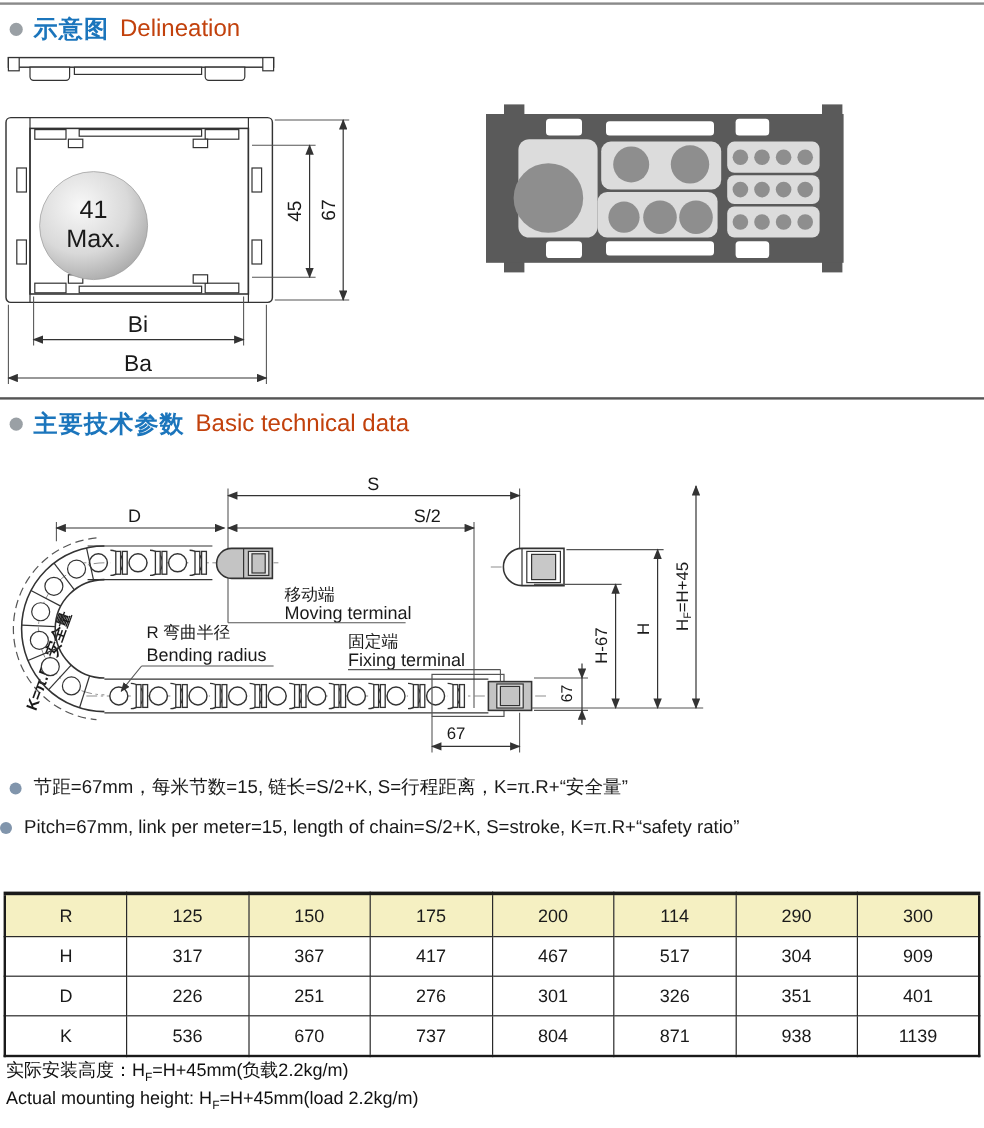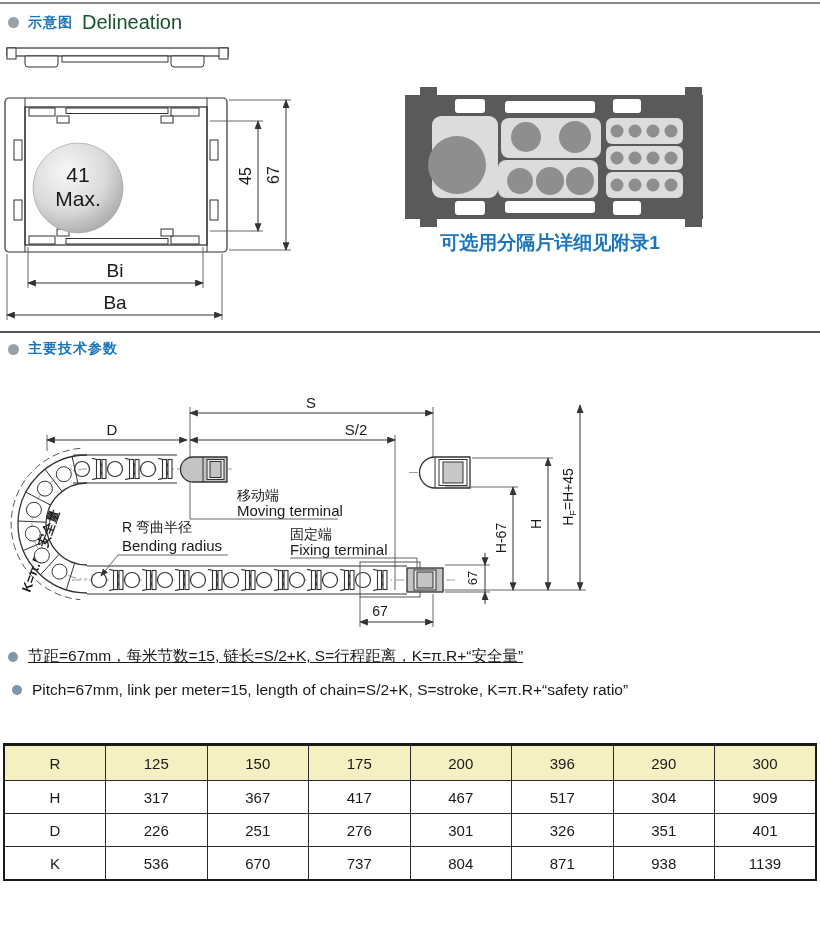--- a/index.html
+++ b/index.html
@@ -4,22 +4,22 @@
 <style>
   html,body{margin:0;padding:0;background:#fff;}
   .page{position:relative;width:820px;height:940px;background:#fff;overflow:hidden;
         font-family:"Liberation Sans","DejaVu Sans",sans-serif;}
   .abs{position:absolute;}
   .hr{position:absolute;left:0;width:820px;}
   .hr1{top:2px;height:2px;background:#8a8a8a;}
   .hr2{top:331px;height:2px;background:#555;}
   .sec-header{position:absolute;display:flex;align-items:center;gap:9px;}
   .sec-bullet{width:11px;height:11px;border-radius:50%;background:#9aa0a5;}
-  .t-zh{font-size:14px;font-weight:bold;color:#1b75bc;letter-spacing:1px;}
-  .t-en{font-size:20px;color:#14532d;}
+  .t-zh{font-size:20px;font-weight:bold;color:#1b75bc;letter-spacing:1px;}
+  .t-en{font-size:20px;color:#c2410c;}
   .caption{position:absolute;left:400px;top:230px;width:300px;text-align:center;
            font-size:19px;font-weight:bold;color:#1b75bc;}
   .note{position:absolute;display:flex;align-items:center;gap:10px;
         font-size:15.5px;color:#1a1a1a;white-space:nowrap;}
   .note-bullet{width:10px;height:10px;border-radius:50%;background:#8195ac;flex:0 0 auto;}
   table.dtable{position:absolute;left:3px;top:743px;width:814px;border-collapse:collapse;
         table-layout:fixed;font-size:15px;color:#1a1a1a;
         border:2px solid #1a1a1a;border-top:3px solid #1a1a1a;border-bottom:2px solid #1a1a1a;}
   .dtable th,.dtable td{border:1px solid #2a2a2a;text-align:center;font-weight:normal;
         height:32px;padding:0;}
@@ -158,27 +158,27 @@
       <circle cx="224" cy="73" r="6.5" fill="#8e8e8e"></circle>
         <circle cx="242" cy="73" r="6.5" fill="#8e8e8e"></circle>
       <circle cx="260" cy="73" r="6.5" fill="#8e8e8e"></circle>
         <circle cx="278" cy="73" r="6.5" fill="#8e8e8e"></circle>
       <circle cx="224" cy="100" r="6.5" fill="#8e8e8e"></circle>
         <circle cx="242" cy="100" r="6.5" fill="#8e8e8e"></circle>
       <circle cx="260" cy="100" r="6.5" fill="#8e8e8e"></circle>
         <circle cx="278" cy="100" r="6.5" fill="#8e8e8e"></circle>
     </g>
   </svg>
-  <div class="caption">可选用分隔片详细见附录1</div>
 
   <div class="hr hr2"></div>
 
   <div class="sec-header" style="left:8px;top:340px;">
     <span class="sec-bullet"></span>
     <span class="t-zh">主要技术参数</span>
+    <span class="t-en">Basic technical data</span>
   </div>
 
   <svg class="abs" style="left:0;top:385px;" width="620" height="250" viewBox="0 0 620 250">
     <defs>
       <marker id="arrC" viewBox="0 0 10 8" refX="9" refY="4" markerWidth="9" markerHeight="7" orient="auto-start-reverse">
           <path d="M0,0 L10,4 L0,8 z" fill="#333"></path>
         </marker>
       <g id="lk">
         <circle cx="9" cy="14" r="7.5" fill="#fff" stroke="#333" stroke-width="1.2"></circle>
         <path d="M19,3.5 a10.5,10.5 0 0 1 0,21" fill="#fff" stroke="#333" stroke-width="1.2"></path>
@@ -316,38 +316,38 @@
     </g>
 
     <g>
       <line x1="360" y1="212" x2="360" y2="242" class="thin"></line>
       <line x1="433" y1="209" x2="433" y2="242" class="thin"></line>
       <line x1="360" y1="237" x2="433" y2="237" class="dim" marker-start="url(#arrC)" marker-end="url(#arrC)"></line>
       <text x="380" y="231" text-anchor="middle" style="font-size:14px">67</text>
     </g>
   </svg>
 
-  <div class="note" style="left:8px;top:646px;text-decoration:underline;">
+  <div class="note" style="left:8px;top:646px;">
     <span class="note-bullet"></span>
     <span>节距=67mm，每米节数=15, 链长=S/2+K, S=行程距离，K=π.R+“安全量”</span>
   </div>
-  <div class="note" style="left:12px;top:681px;">
+  <div class="note" style="left:0;top:681px;">
     <span class="note-bullet"></span>
     <span>Pitch=67mm, link per meter=15, length of chain=S/2+K, S=stroke, K=π.R+“safety ratio”</span>
   </div>
 
   <table class="dtable">
     <thead>
       <tr>
         <th>R</th>
         <th>125</th>
         <th>150</th>
         <th>175</th>
         <th>200</th>
-        <th>396</th>
+        <th>114</th>
         <th>290</th>
         <th>300</th>
       </tr>
     </thead>
     <tbody>
       <tr>
         <td>H</td>
         <td>317</td>
         <td>367</td>
         <td>417</td>
@@ -372,14 +372,20 @@
         <td>670</td>
         <td>737</td>
         <td>804</td>
         <td>871</td>
         <td>938</td>
         <td>1139</td>
       </tr>
     </tbody>
   </table>
 
+  <div class="footline" style="left:5px;top:883px;">
+    <span>实际安装高度：H</span><sub class="f">F</sub><span>=H+45mm(负载2.2kg/m)</span>
+  </div>
+  <div class="footline" style="left:5px;top:907px;">
+    <span>Actual mounting height: H</span><sub class="f">F</sub><span>=H+45mm(load 2.2kg/m)</span>
+  </div>
 
 </div>
 
 </body></html>

